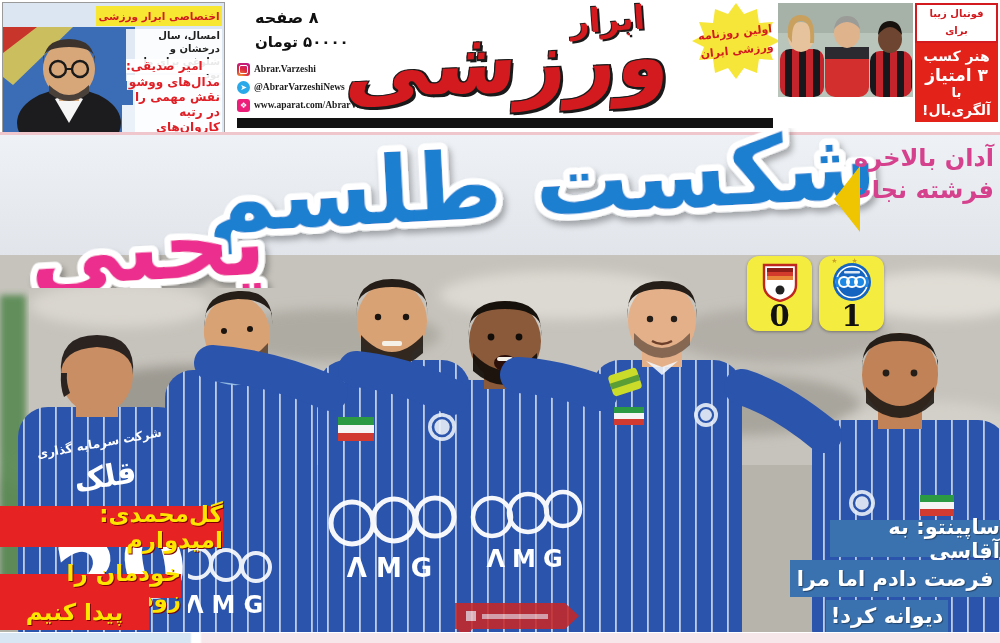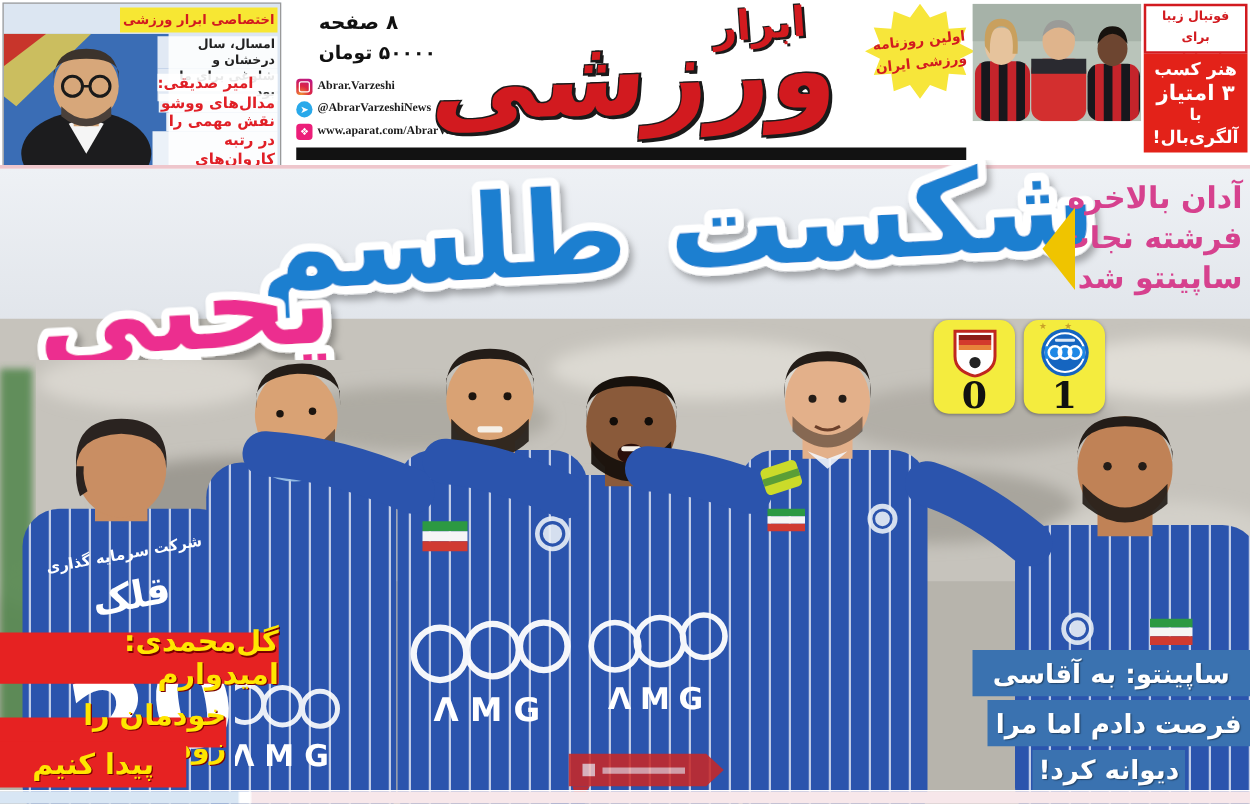--- a/index.html
+++ b/index.html
@@ -80,21 +80,21 @@
 
   .redbox{left:0;background:#e62222;color:#ffe600;font-weight:800;direction:rtl;
         display:flex;align-items:center;justify-content:center;font-size:23px;
         text-shadow:1px 1px 0 #7a0000;}
   .redbox.l1{top:506px;width:223px;height:41px;}
   .redbox.l2{top:574px;width:181px;height:24px;}
   .redbox.l3{top:593px;width:149px;height:37px;}
 
   .bluebox{background:#3a72b0;color:#fff;font-weight:800;direction:rtl;display:flex;
         align-items:center;justify-content:center;font-size:21px;text-shadow:1px 1px 1px rgba(0,0,0,.4);}
-  .bluebox.r1{top:520px;right:0;width:222px;height:37px;}
+  .bluebox.r1{top:520px;right:0;width:170px;height:37px;}
   .bluebox.r2{top:560px;right:0;width:210px;height:37px;}
   .bluebox.r3{top:600px;right:52px;width:122px;height:32px;}
 
   .bottom-strip{left:0;top:632px;width:1000px;height:11px;
         background:linear-gradient(to right,#d8e6f4 0 19%,#ffffff 19.2% 20%,#f7e7ea 20.2% 100%);
         border-top:1px solid #fff;}
 </style>
 </head>
 <body>
 
@@ -367,21 +367,20 @@
       </defs>
     <g transform="rotate(-3 440 80)" filter="url(#hshadow)" font-weight="bold" stroke-linejoin="round" paint-order="stroke">
       <text x="872" y="92" text-anchor="end" font-size="94" fill="#1f7fd0" stroke="#fff" stroke-width="13">شکست طلسم</text>
       <text x="258" y="136" text-anchor="end" font-size="94" fill="#ec2f8f" stroke="#fff" stroke-width="13">یحیی</text>
     </g>
   </svg>
 
   <div class="abs subhead">
     <div>آدان بالاخره</div>
     <div>فرشته نجات</div>
-    <div>ساپینتو شد</div>
   </div>
   <div class="abs subhead-arrow"></div>
 
   <div class="abs score-badge home">
     <div class="badge-logo">
       <svg width="38" height="40" viewBox="0 0 38 40">
         <path d="M3,3 h32 v20 q0,12 -16,16 q-16,-4 -16,-16 z" fill="#fff" stroke="#c0271f" stroke-width="2.4"></path>
         <path d="M6,6 h26 v4 h-26 z" fill="#8c1d18"></path>
         <path d="M6,10 h26 v4 h-26 z" fill="#d33a2c"></path>
         <path d="M6,14 h26 v4 h-26 z" fill="#e8833a"></path>

